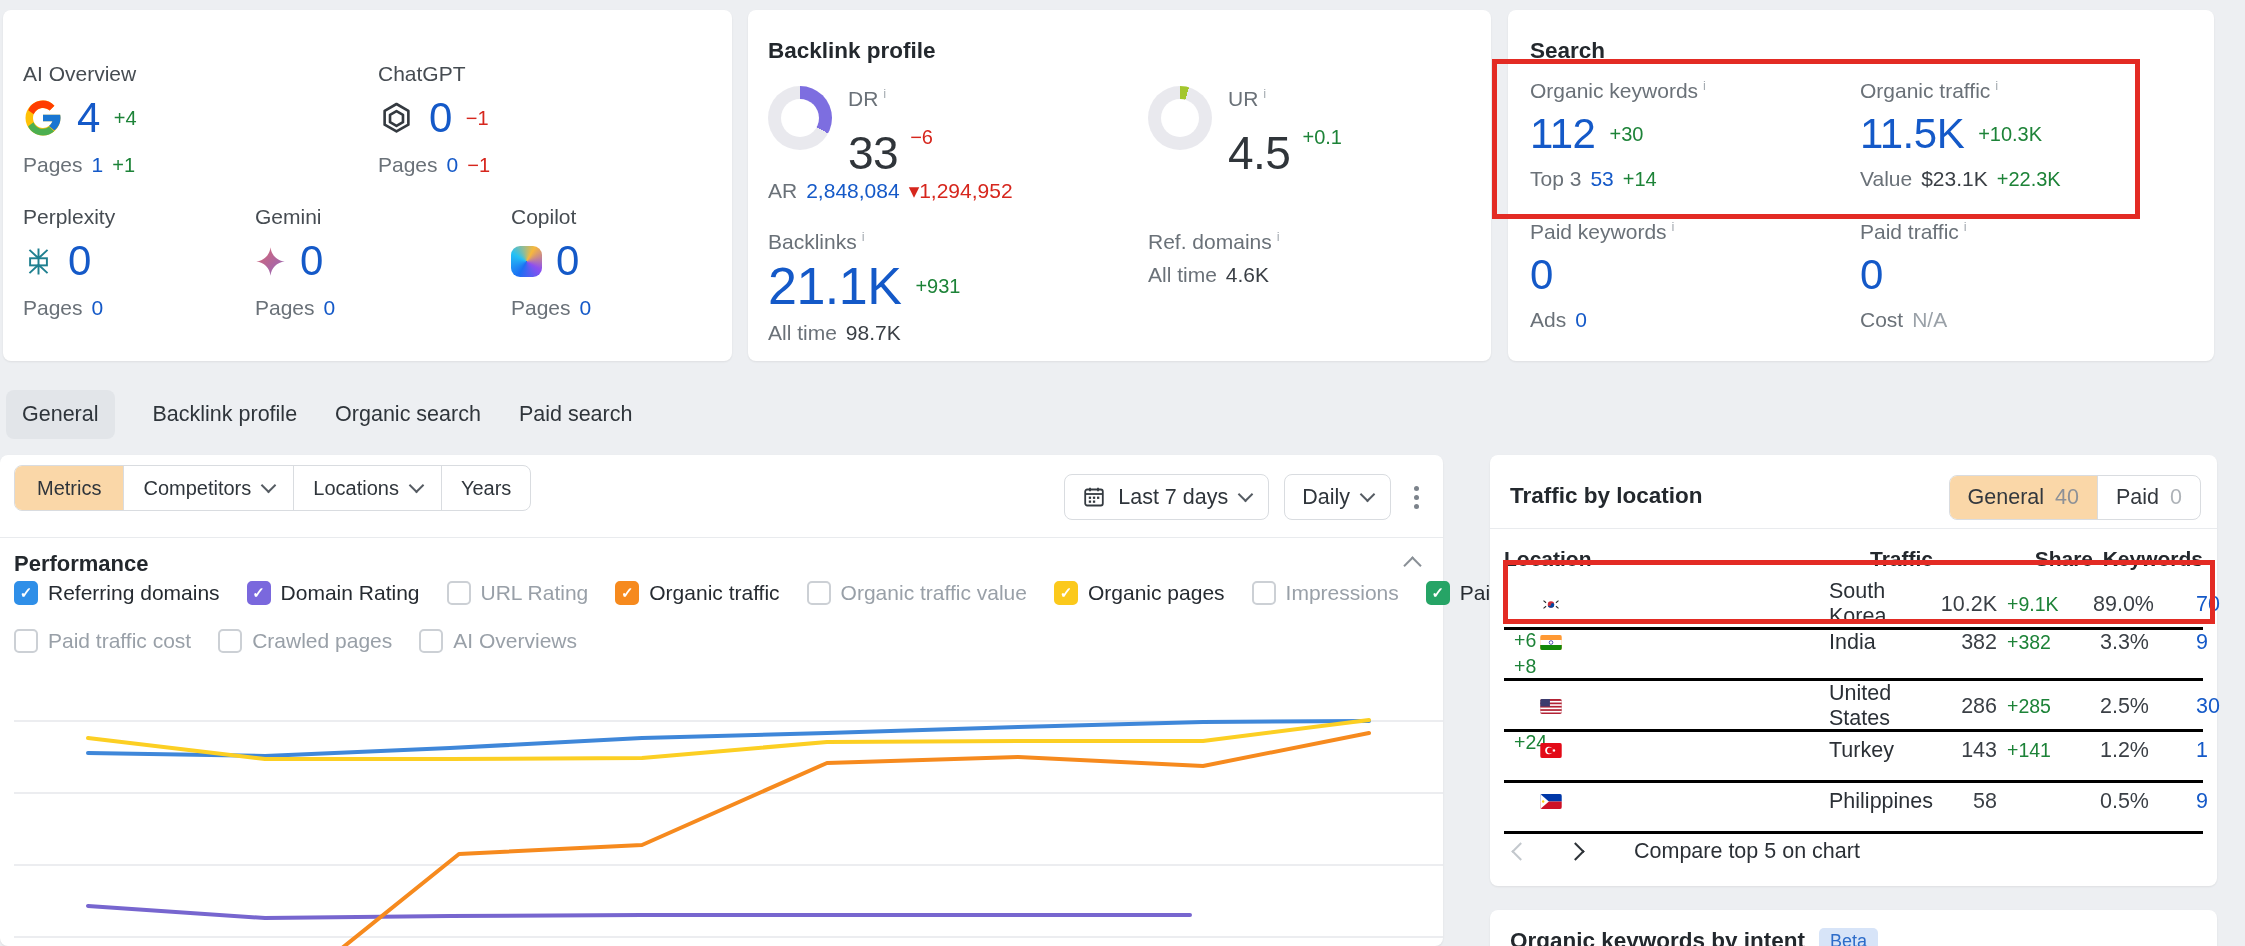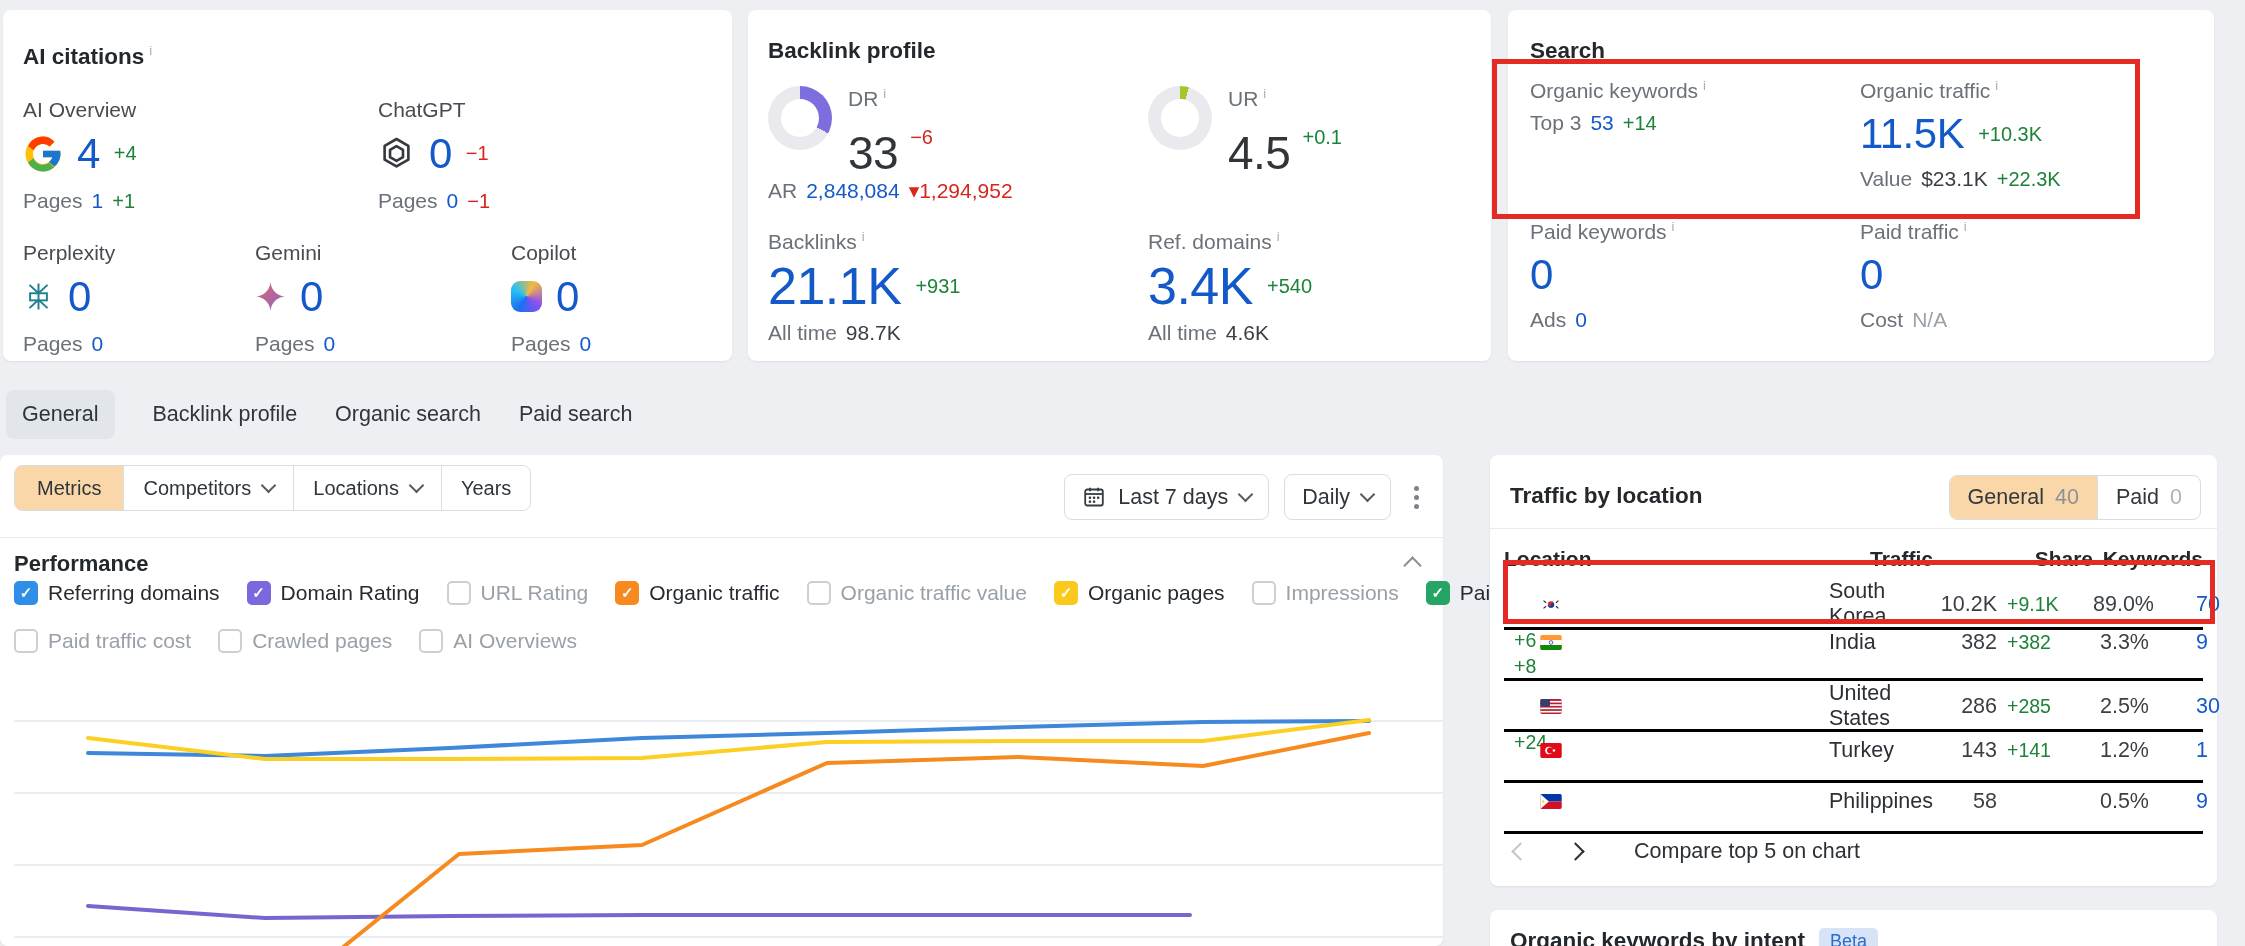--- a/index.html
+++ b/index.html
@@ -113,21 +113,20 @@
   .redbox{position:absolute;border:5px solid #e32b24;box-sizing:border-box;z-index:9;pointer-events:none;}
   #redbox-search{left:1492px;top:59px;width:648px;height:160px;}
   #redbox-row{left:1503px;top:560px;width:712px;height:64px;}
 </style>
 </head>
 <body>
 
 <div id="app">
 
   <section class="card" id="card-ai">
-    <h3 class="ctitle"><span>AI citations</span><sup class="i">i</sup></h3>
     <div class="ai-row1">
       <div>
         <div class="lbl">AI Overview</div>
         <div class="vrow">
           <span class="icw">
             <svg width="40" height="40" viewBox="0 0 48 48">
                 <path fill="#FFC107" d="M43.6 20H42V20H24v8h11.3C33.7 32.7 29.2 36 24 36c-6.6 0-12-5.4-12-12s5.4-12 12-12c3.1 0 5.9 1.2 8 3l5.7-5.7C34 5.1 29.3 3 24 3 12.4 3 3 12.4 3 24s9.4 21 21 21 21-9.4 21-21c0-1.4-.1-2.7-.4-4z"></path>
                 <path fill="#FF3D00" d="M6.3 14.7l6.6 4.8C14.7 15.1 18.9 12 24 12c3.1 0 5.9 1.2 8 3l5.7-5.7C34 5.1 29.3 3 24 3 15.9 3 8.9 7.6 6.3 14.7z"></path>
                 <path fill="#4CAF50" d="M24 45c5.2 0 9.9-2 13.4-5.2l-6.2-5.2C29.2 36.1 26.7 37 24 37c-5.2 0-9.6-3.3-11.3-8l-6.5 5C8.8 40.3 15.8 45 24 45z"></path>
                 <path fill="#1976D2" d="M43.6 20H42V20H24v8h11.3c-.8 2.2-2.2 4.2-4.1 5.6l6.2 5.2C36.9 40.2 45 34 45 24c0-1.4-.1-2.7-.4-4z"></path>
@@ -259,37 +258,37 @@
             <a class="val40">21.1K</a>
             <span class="delta green">+931</span>
           </div>
         <div class="at-line">
             <span class="glbl">All time</span>
             <span class="dark sm">98.7K</span>
           </div>
       </div>
       <div>
         <div class="glbl"><span>Ref. domains</span><sup class="i">i</sup></div>
-        <div class="vrow">
-            <a class="val40">3.4K</a>
-            <span class="delta green">+540</span>
-          </div>
         <div class="at-line">
             <span class="glbl">All time</span>
             <span class="dark sm">4.6K</span>
           </div>
       </div>
     </div>
   </section>
 
   <section class="card" id="card-search">
     <h3 class="ctitle">Search</h3>
     <div class="s-grid">
       <div class="s-block">
         <div class="glbl"><span>Organic keywords</span><sup class="i">i</sup></div>
+        <div class="vrow">
+            <a class="big">112</a>
+            <span class="delta green">+30</span>
+          </div>
         <div class="subrow">
             <span class="glbl">Top 3</span>
             <a class="blue sm">53</a>
             <span class="delta green">+14</span>
           </div>
       </div>
       <div class="s-block">
         <div class="glbl"><span>Organic traffic</span><sup class="i">i</sup></div>
         <div class="vrow">
             <a class="big">11.5K</a>

